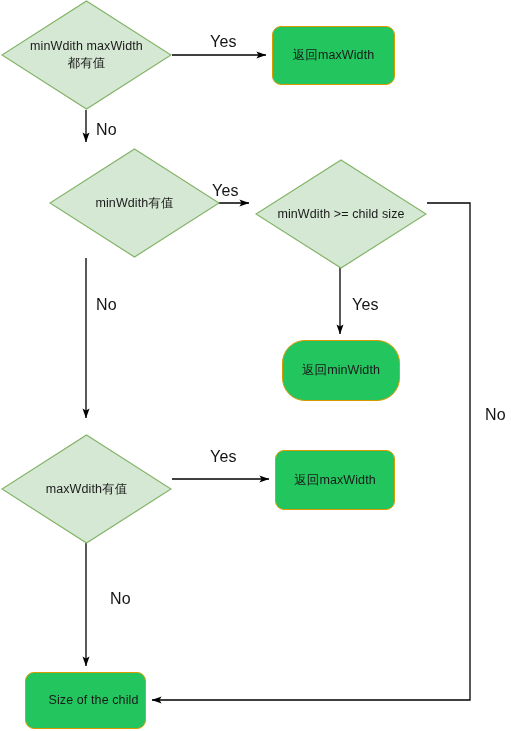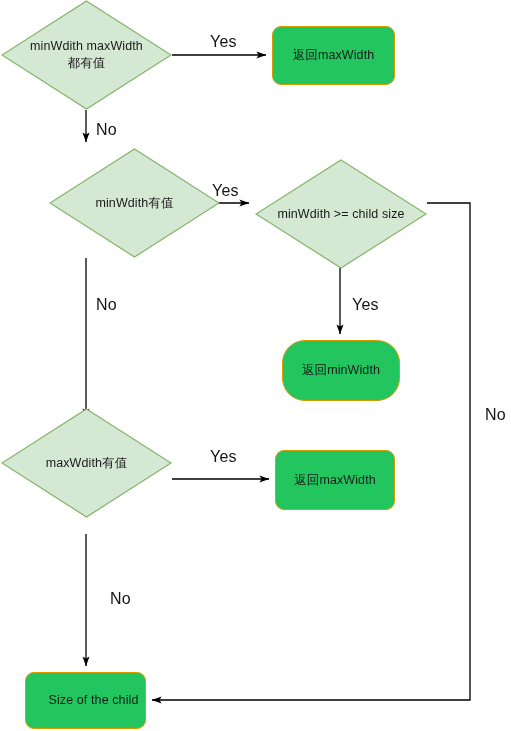--- a/index.html
+++ b/index.html
@@ -141,21 +141,21 @@
     <svg class="dia-shape" viewBox="0 0 172 110" preserveAspectRatio="none">
       <polygon points="86,1 171,55 86,109 1,55" fill="#d5e8d4" stroke="#82b366" stroke-width="1.2"></polygon>
     </svg>
     <span class="dia-label">minWdith &gt;=  child size</span>
   </div>
 
   <div class="node terminal" style="left:282px; top:340px; width:118px; height:61px;border-radius:23px;">
     <span class="box-label">返回minWidth</span>
   </div>
 
-  <div class="node decision" style="left:1px; top:408px; width:171px; height:110px;">
+  <div class="node decision" style="left:1px; top:434px; width:171px; height:110px;">
     <svg class="dia-shape" viewBox="0 0 171 110" preserveAspectRatio="none">
       <polygon points="85.5,1 170,55 85.5,109 1,55" fill="#d5e8d4" stroke="#82b366" stroke-width="1.2"></polygon>
     </svg>
     <span class="dia-label">maxWdith有值</span>
   </div>
 
   <div class="node terminal" style="left:275px; top:450px; width:120px; height:60px;">
     <span class="box-label">返回maxWidth</span>
   </div>
 

